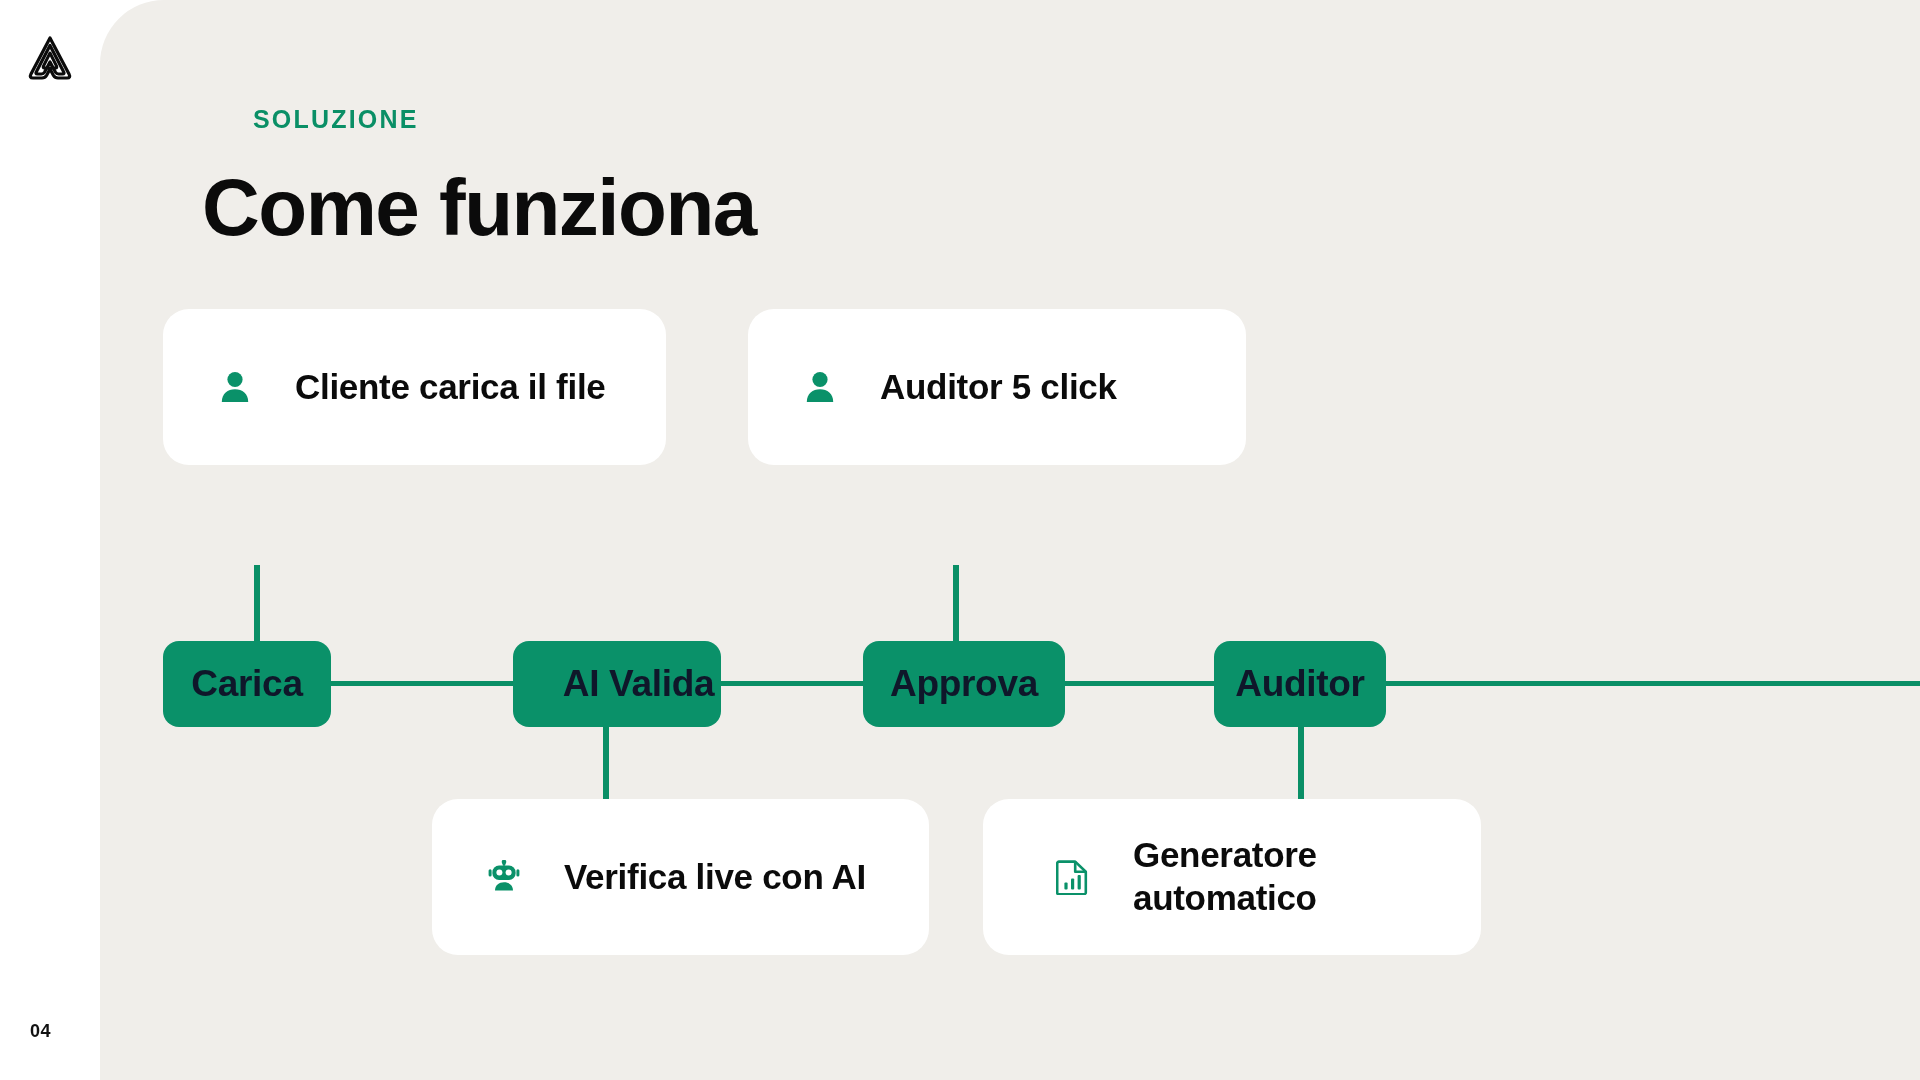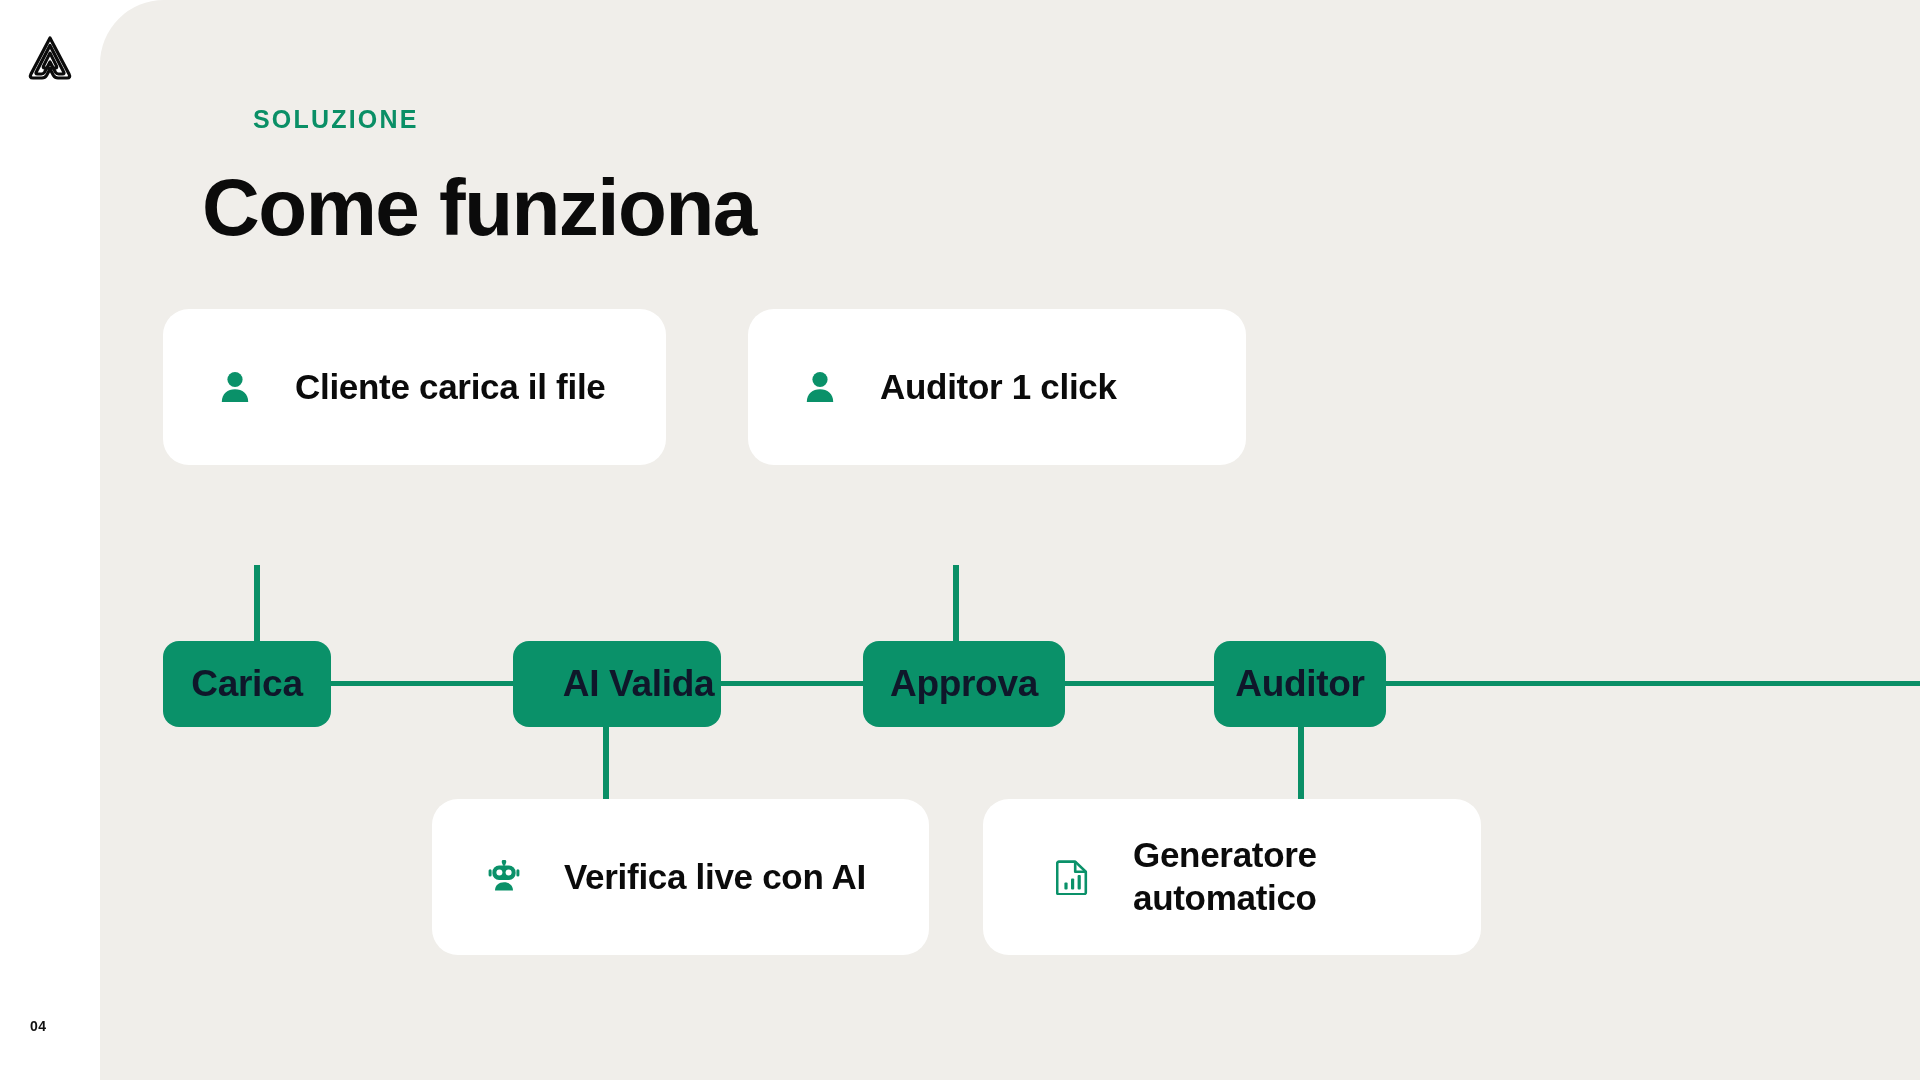--- a/index.html
+++ b/index.html
@@ -29,22 +29,22 @@
     width: 100px; height: 1080px;
     background: #ffffff;
   }
   .logo {
     position: absolute;
     left: 22px; top: 30px;
     width: 56px; height: 56px;
   }
   .page-num {
     position: absolute;
-    left: 30px; bottom: 46px;
-    font-size: 14px;
+    left: 30px; bottom: 38px;
+    font-size: 18px;
     font-weight: bold;
     color: #111111;
     letter-spacing: 0.5px;
   }
 
   
   .eyebrow {
     position: absolute;
     left: 205px; top: 105px;
     font-size: 25px;
@@ -160,21 +160,21 @@
       <span class="card-label">Cliente carica il file</span>
     </div>
 
     <div class="card" style="left:748px; top:292px; width:498px; height:156px;">
       <span class="card-icon">
         <svg width="28" height="32" viewBox="0 0 28 32">
           <circle cx="14" cy="8.5" r="7.6" fill="#0a9169"></circle>
           <path d="M0.8 31 C0.8 22.6 6.7 18.2 14 18.2 C21.3 18.2 27.2 22.6 27.2 31 Z" fill="#0a9169"></path>
         </svg>
       </span>
-      <span class="card-label">Auditor 1 click</span>
+      <span class="card-label">Auditor 5 click</span>
     </div>
 
     <div class="pill" style="left:163px; top:624px; width:168px;">
       <span>Carica</span>
     </div>
     <div class="pill" style="left:513px; top:624px; width:208px;padding-left:43px;">
       <span>AI Valida</span>
     </div>
     <div class="pill" style="left:863px; top:624px; width:202px;">
       <span>Approva</span>

